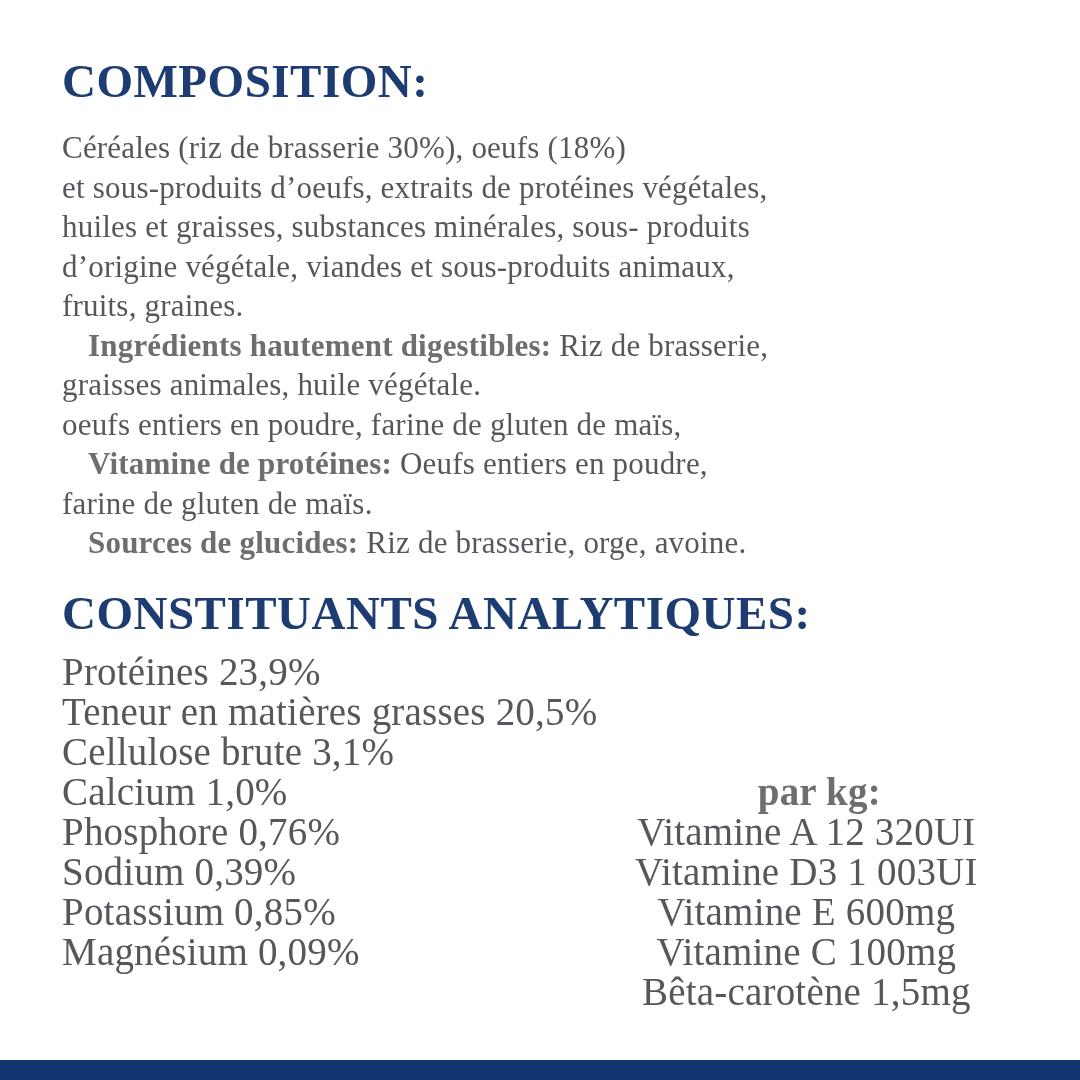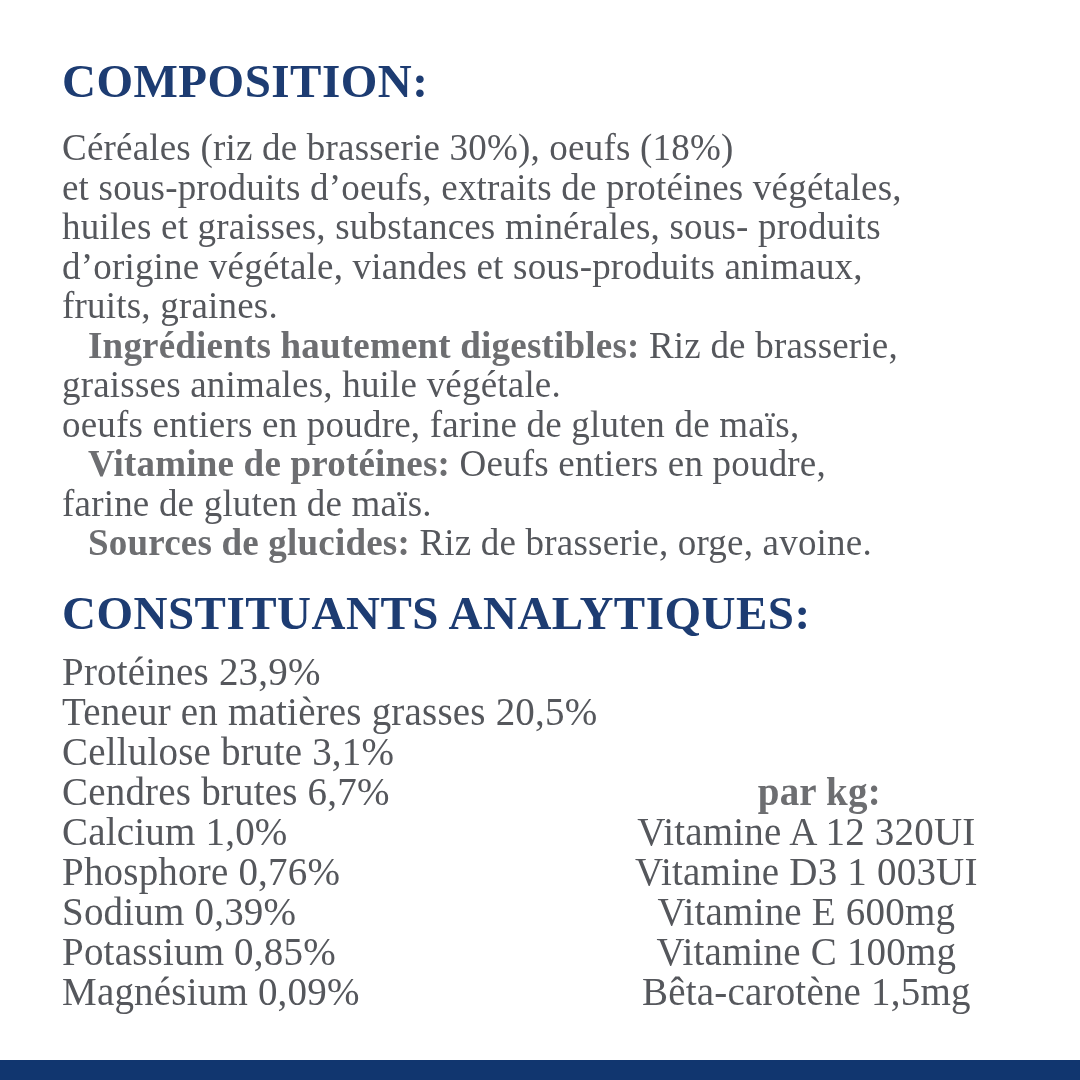--- a/index.html
+++ b/index.html
@@ -22,21 +22,21 @@
     margin:0;
     font-size:47px;font-weight:800;
     letter-spacing:0.5px;
     color:var(--heading-color);
     white-space:nowrap;
   }
   #composition-title{top:54px;}
   #analytics-title{top:586px;}
   .text-block{
     position:absolute;left:62px;top:128px;
-    font-size:37px;line-height:39.5px;
+    font-size:31px;line-height:39.5px;
     letter-spacing:0.2px;
     color:var(--body-text-color);
     white-space:nowrap;
   }
   .bold-label{
     font-weight:700;
     color:var(--label-text-color);
     margin-left:26px;
   }
   .col{
@@ -74,21 +74,20 @@
     <div class="line"><span>farine de gluten de maïs.</span></div>
     <div class="line"><span class="bold-label">Sources de glucides:</span><span> Riz de brasserie, orge, avoine.</span></div>
   </div>
 
   <h1 class="section-title" id="analytics-title">CONSTITUANTS ANALYTIQUES:</h1>
 
   <div class="col" id="analytics-left">
     <div>Protéines 23,9%</div>
     <div>Teneur en matières grasses 20,5%</div>
     <div>Cellulose brute 3,1%</div>
-    <div>Cendres brutes 6,7%</div>
     <div>Calcium 1,0%</div>
     <div>Phosphore 0,76%</div>
     <div>Sodium 0,39%</div>
     <div>Potassium 0,85%</div>
     <div>Magnésium 0,09%</div>
   </div>
 
   <div class="col" id="analytics-right">
     <div class="bold-label">par kg:</div>
     <div>Vitamine A 12 320UI</div>

